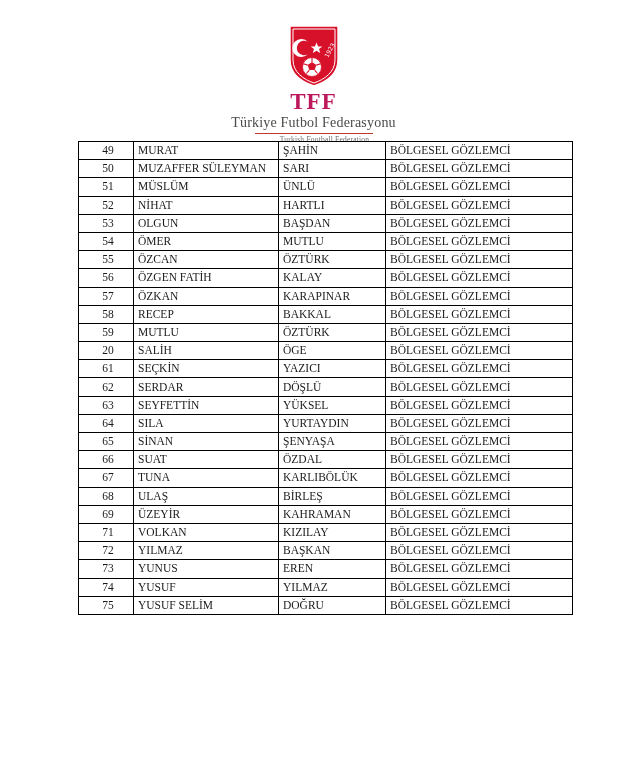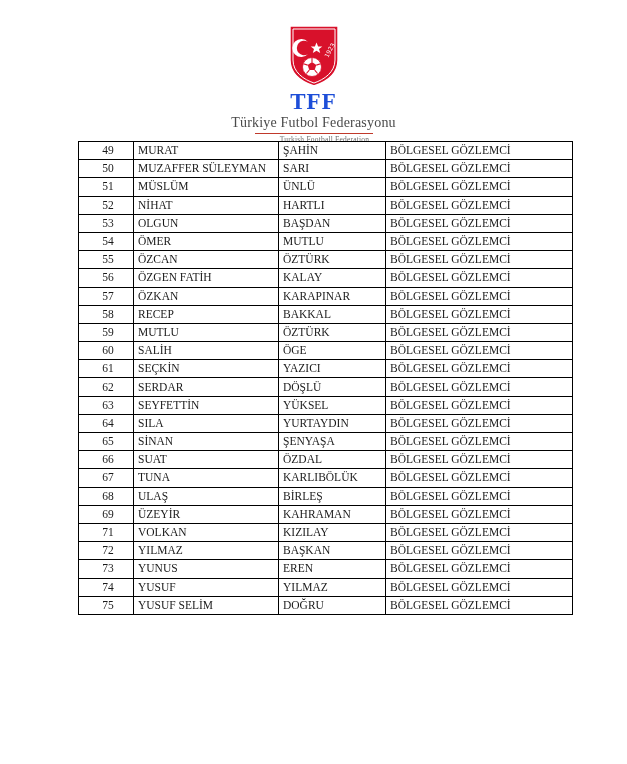--- a/index.html
+++ b/index.html
@@ -33,21 +33,21 @@
   .crest-wrap svg {
     display: block;
     width: 56px;
     height: 66px;
   }
   .brand-abbr {
     font-family: "Liberation Serif", "DejaVu Serif", serif;
     font-weight: bold;
     font-size: 23px;
     letter-spacing: 1px;
-    color: #1d4ed8;
+    color: #be185d;
     line-height: 1.05;
     margin-top: 2px;
   }
   .brand-tr {
     font-family: "Liberation Serif", "DejaVu Serif", serif;
     font-size: 14px;
     color: #4a4a4a;
     letter-spacing: 0.2px;
     margin-top: 1px;
     white-space: nowrap;
@@ -197,21 +197,21 @@
           <td class="col-sur">BAKKAL</td>
           <td class="col-role">BÖLGESEL GÖZLEMCİ</td>
         </tr>
         <tr>
           <td class="col-no">59</td>
           <td class="col-name">MUTLU</td>
           <td class="col-sur">ÖZTÜRK</td>
           <td class="col-role">BÖLGESEL GÖZLEMCİ</td>
         </tr>
         <tr>
-          <td class="col-no">60</td>
+          <td class="col-no">20</td>
           <td class="col-name">SALİH</td>
           <td class="col-sur">ÖGE</td>
           <td class="col-role">BÖLGESEL GÖZLEMCİ</td>
         </tr>
         <tr>
           <td class="col-no">61</td>
           <td class="col-name">SEÇKİN</td>
           <td class="col-sur">YAZICI</td>
           <td class="col-role">BÖLGESEL GÖZLEMCİ</td>
         </tr>

